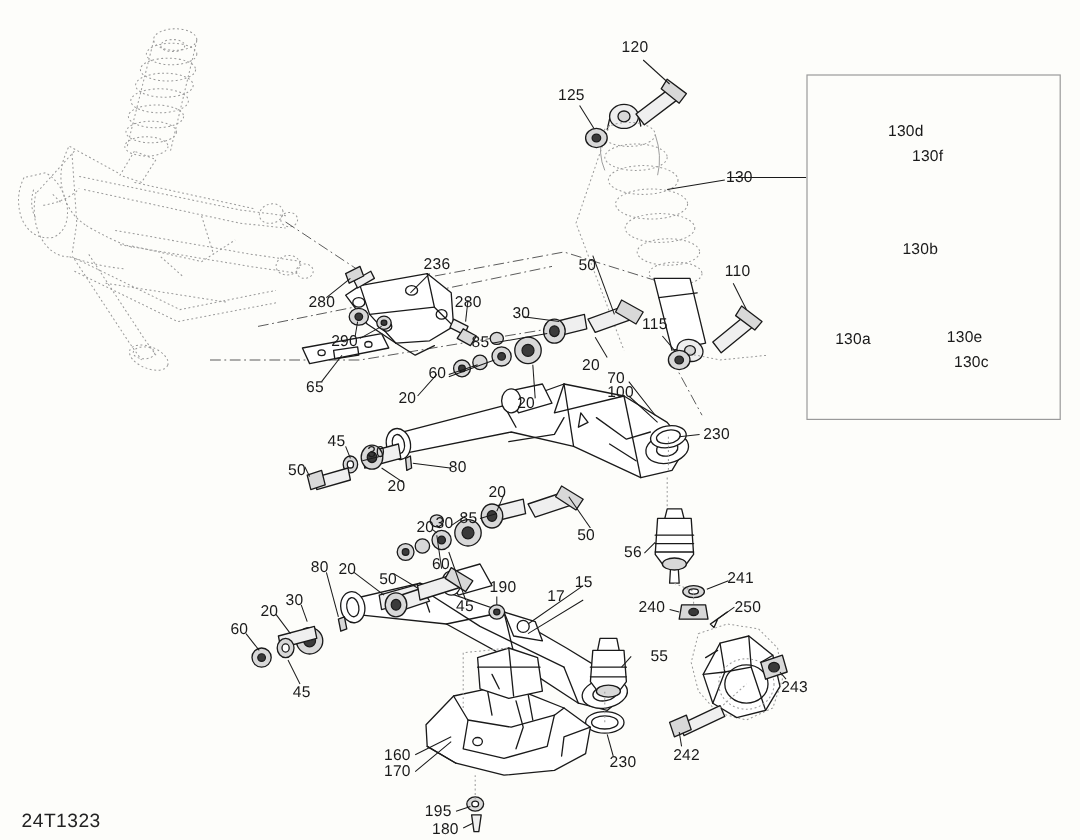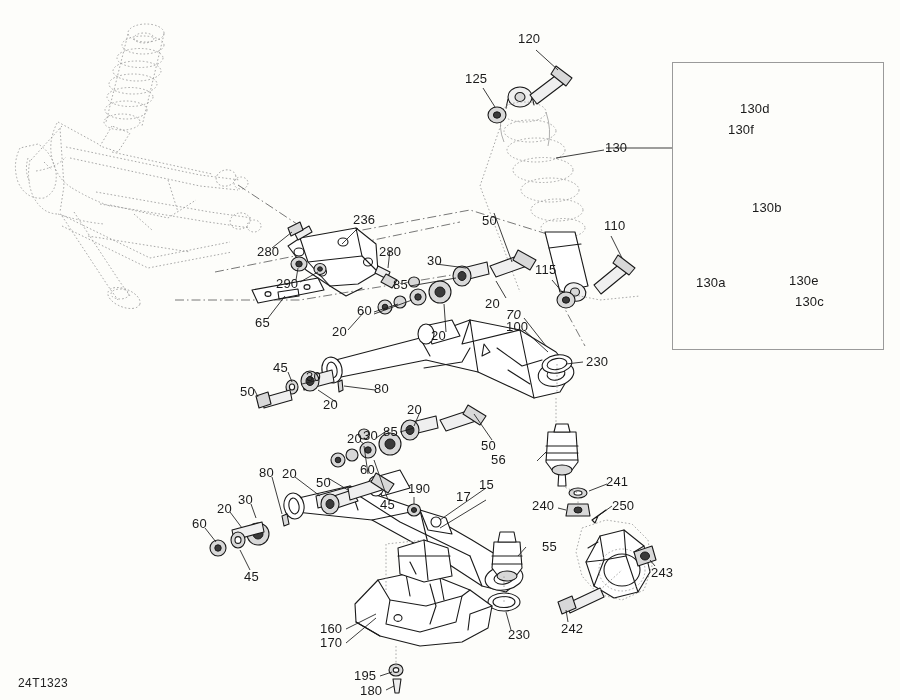--- a/index.html
+++ b/index.html
@@ -1,20 +1,20 @@
 <!DOCTYPE html>
 <html><head>
 <meta charset="utf-8">
 <style>
   html,body{margin:0;padding:0;background:#ffffff;}
   body{font-family:"Liberation Sans",sans-serif;}
   #page{position:relative;width:900px;height:700px;background:#fdfdfa;overflow:hidden;}
   svg{position:absolute;left:0;top:0;width:900px;height:700px;}
   .lbl{position:absolute;font-family:"Liberation Sans",sans-serif;font-size:13px;color:#1a1a1a;white-space:nowrap;letter-spacing:.2px;}
-  .diagid{position:absolute;left:18px;top:676px;font-size:12px;color:#222;font-family:"Liberation Sans",sans-serif;letter-spacing:.4px;}
+  .diagid{position:absolute;left:18px;top:676px;font-size:16px;color:#222;font-family:"Liberation Sans",sans-serif;letter-spacing:.4px;}
   .detailbox{position:absolute;left:672px;top:62px;width:212px;height:288px;border:1.4px solid #9a9a9a;background:#fdfdfa;box-sizing:border-box;}
 </style>
 </head>
 <body>
 
 <div id="page">
 
   <svg viewBox="0 0 900 700">
     <defs>
       <style>
@@ -486,21 +486,21 @@
   <div class="lbl" style="left:276px;top:276px;">290</div>
   <div class="lbl" style="left:255px;top:315px;">65</div>
 
   <div class="lbl" style="left:393px;top:277px;">85</div>
   <div class="lbl" style="left:427px;top:253px;">30</div>
   <div class="lbl" style="left:485px;top:296px;">20</div>
   <div class="lbl" style="left:482px;top:213px;">50</div>
   <div class="lbl" style="left:357px;top:303px;">60</div>
   <div class="lbl" style="left:332px;top:324px;">20</div>
   <div class="lbl" style="left:431px;top:328px;">20</div>
-  <div class="lbl" style="left:506px;top:307px;font-style:italic;">70</div>
+  <div class="lbl" style="left:506px;top:307px;">70</div>
   <div class="lbl" style="left:506px;top:319px;">100</div>
   <div class="lbl" style="left:586px;top:354px;">230</div>
 
   <div class="lbl" style="left:306px;top:369px;">30</div>
   <div class="lbl" style="left:273px;top:360px;">45</div>
   <div class="lbl" style="left:240px;top:384px;">50</div>
   <div class="lbl" style="left:323px;top:397px;">20</div>
   <div class="lbl" style="left:374px;top:381px;">80</div>
 
   <div class="lbl" style="left:407px;top:402px;">20</div>
@@ -521,28 +521,28 @@
   <div class="lbl" style="left:408px;top:481px;">190</div>
   <div class="lbl" style="left:479px;top:477px;">15</div>
   <div class="lbl" style="left:456px;top:489px;">17</div>
   <div class="lbl" style="left:525px;top:539px;margin-left:17px;">55</div>
   <div class="lbl" style="left:508px;top:627px;">230</div>
   <div class="lbl" style="left:320px;top:621px;">160</div>
   <div class="lbl" style="left:320px;top:635px;">170</div>
   <div class="lbl" style="left:354px;top:668px;">195</div>
   <div class="lbl" style="left:360px;top:683px;">180</div>
 
-  <div class="lbl" style="left:491px;top:452px;">56</div>
+  <div class="lbl" style="left:520px;top:452px;">56</div>
   <div class="lbl" style="left:606px;top:474px;">241</div>
   <div class="lbl" style="left:532px;top:498px;">240</div>
   <div class="lbl" style="left:612px;top:498px;">250</div>
   <div class="lbl" style="left:651px;top:565px;">243</div>
   <div class="lbl" style="left:561px;top:621px;">242</div>
 
   <div class="lbl" style="left:696px;top:275px;">130a</div>
   <div class="lbl" style="left:752px;top:200px;">130b</div>
   <div class="lbl" style="left:795px;top:294px;">130c</div>
   <div class="lbl" style="left:716px;top:101px;margin-left:24px;">130d</div>
   <div class="lbl" style="left:789px;top:273px;">130e</div>
-  <div class="lbl" style="left:728px;top:122px;">130f</div>
+  <div class="lbl" style="left:760px;top:122px;">130f</div>
 
   <div class="diagid">24T1323</div>
 </div>
 
 </body></html>

